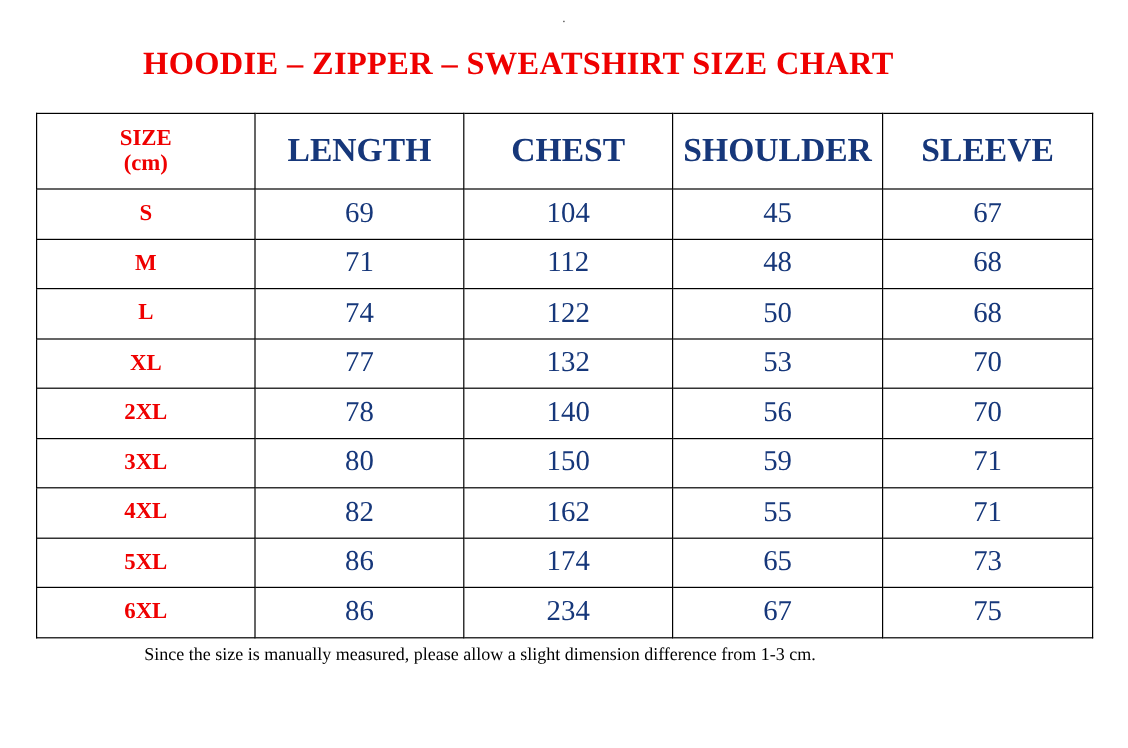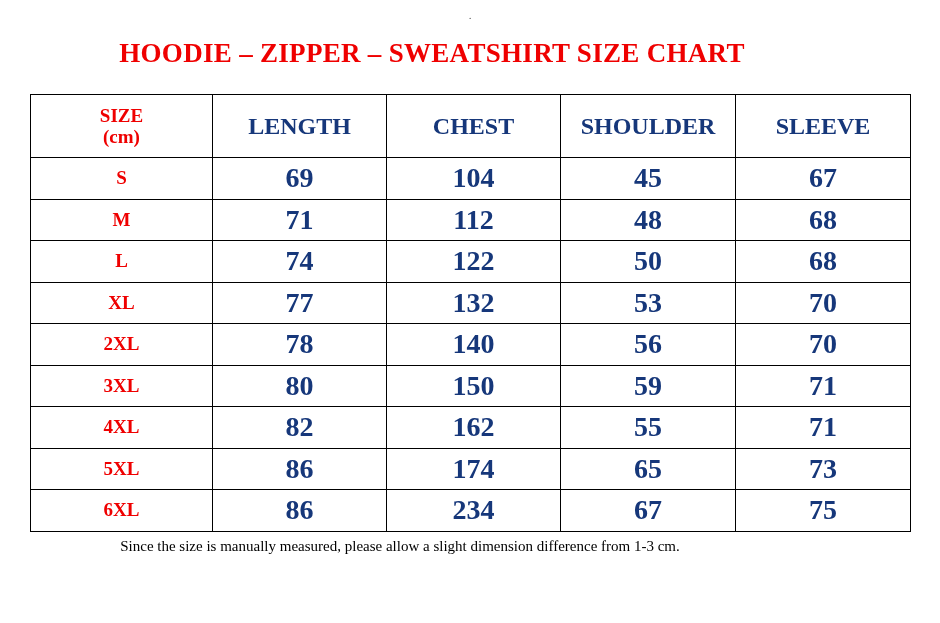--- a/index.html
+++ b/index.html
@@ -57,34 +57,33 @@
   table.size-chart td {
     border: 1.5px solid #000000;
     text-align: center;
     vertical-align: middle;
     padding: 0;
   }
   table.size-chart thead th {
     height: 62px;
     font-family: "Liberation Serif", serif;
     font-weight: bold;
-    font-size: 24px;
+    font-size: 28px;
     color: #16377a;
   }
   table.size-chart thead th.size-col {
     color: #ef0000;
     font-size: 19px;
     line-height: 1.12;
   }
   table.size-chart tbody td {
     height: 40.5px;
     font-family: "Liberation Serif", serif;
-    font-size: 28px;
+    font-size: 24px;
     color: #16377a;
-    font-weight: bold;
   }
   table.size-chart tbody td.row-label {
     font-weight: bold;
     color: #ef0000;
     font-size: 19px;
   }
   col.c0 { width: 182px; }
   col.c1 { width: 174px; }
   col.c2 { width: 174px; }
   col.c3 { width: 175px; }

